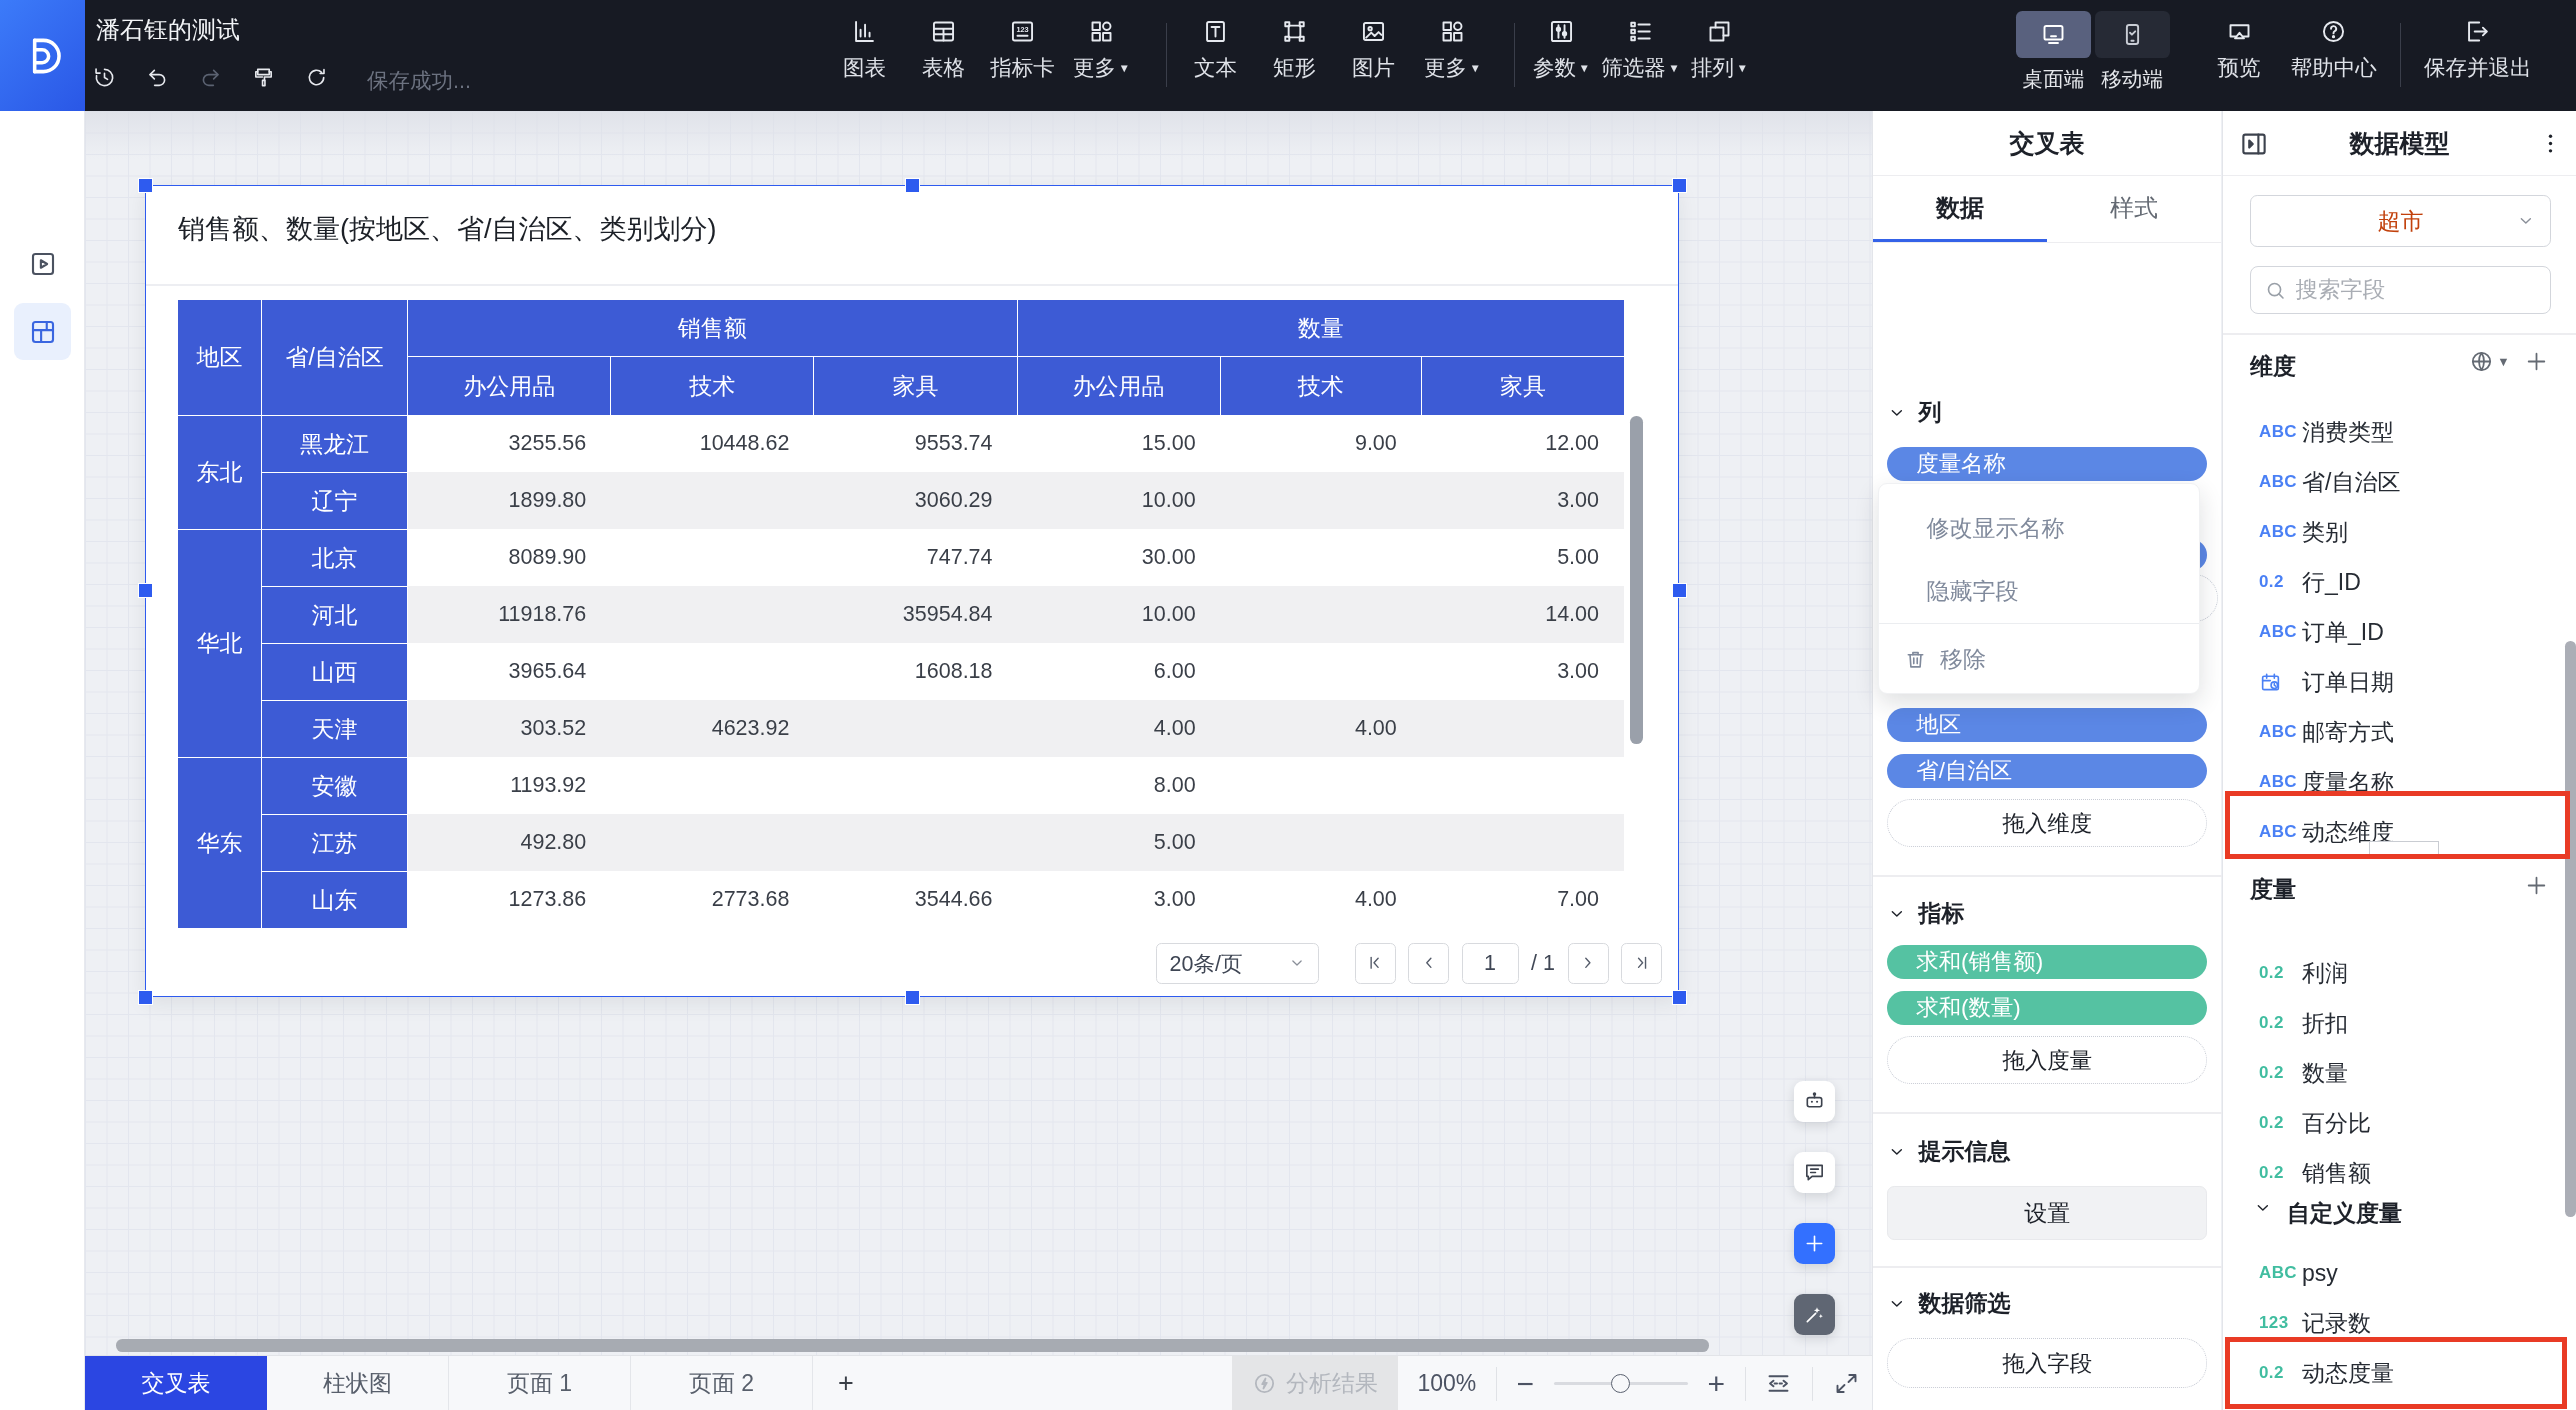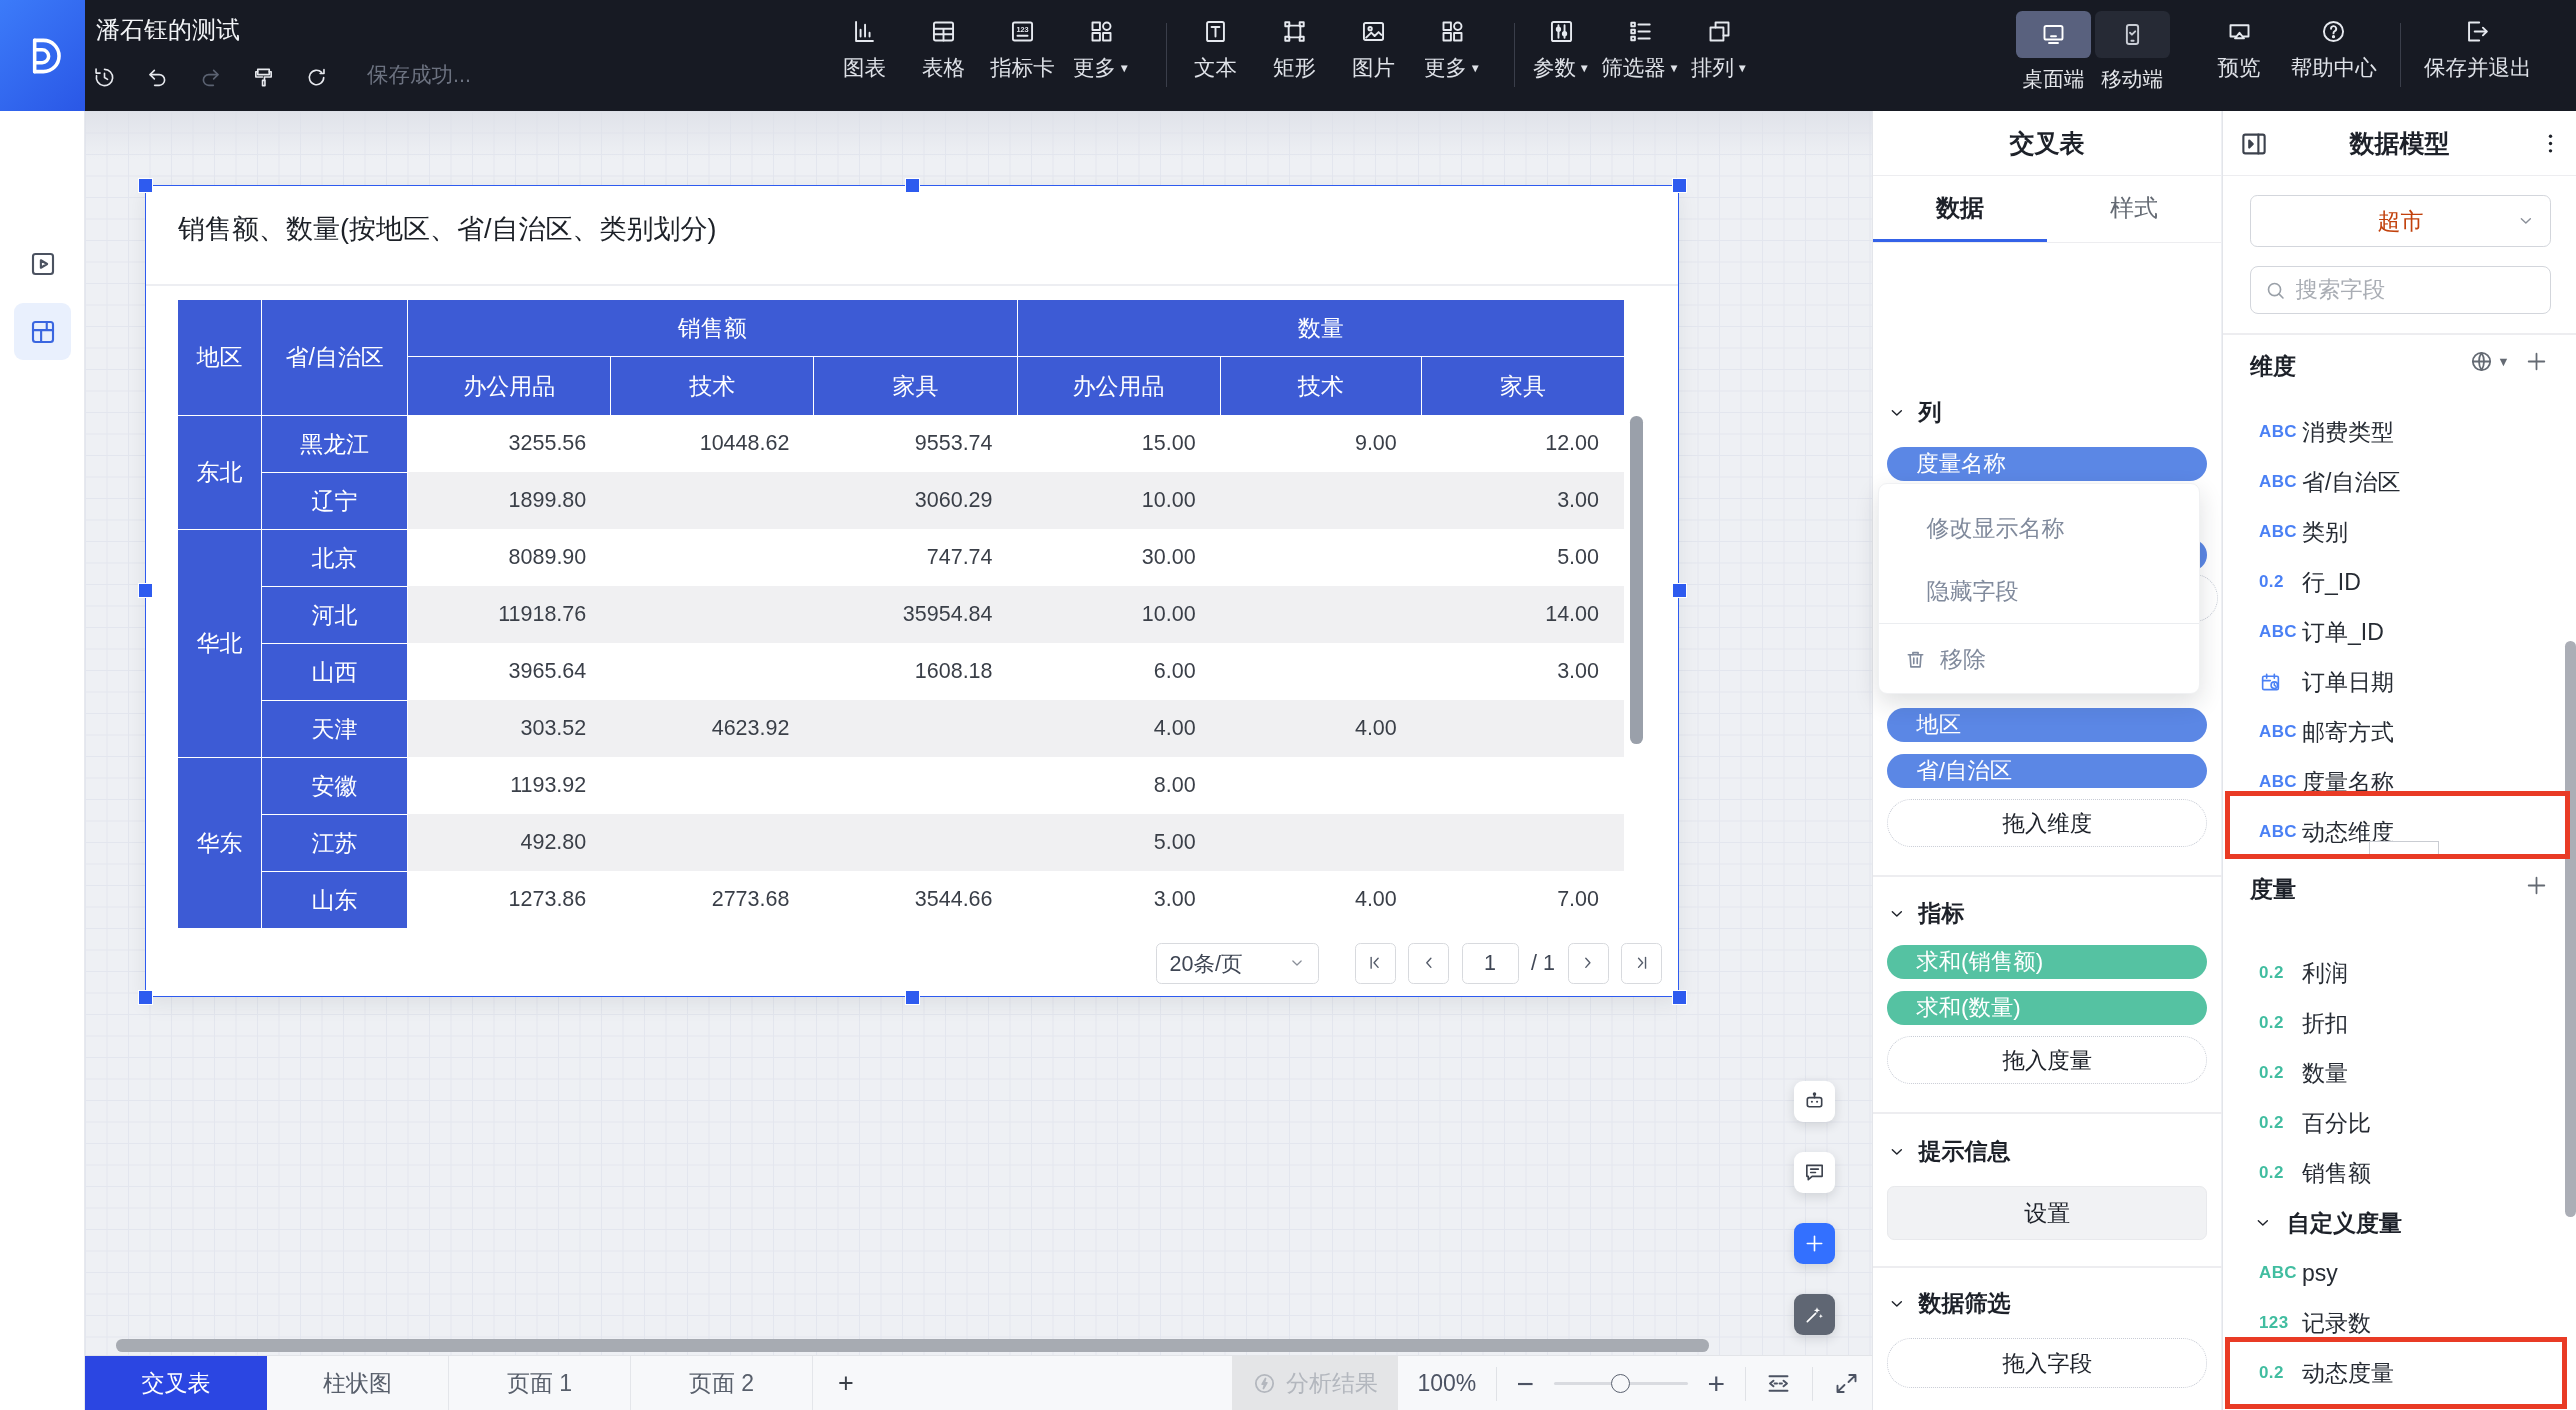--- a/index.html
+++ b/index.html
@@ -7,21 +7,21 @@
     font-family:"Liberation Sans","DejaVu Sans",sans-serif; -webkit-user-select:none; }
   .app { position:relative; width:2576px; height:1411px; }
   svg.ic { display:block; fill:none; stroke:currentColor; stroke-width:1.7; stroke-linecap:round; stroke-linejoin:round; }
   svg.ic text { stroke:none; font-family:inherit; }
 
   
   .topbar { position:absolute; left:0; top:0; width:2576px; height:111px; background:#171a23; z-index:30; }
   .logo { position:absolute; left:0; top:0; width:85px; height:111px;
     background:linear-gradient(135deg,#3c7bf9 0%,#2a57e6 100%); display:flex; align-items:center; justify-content:center; color:#fff; }
   .doc-title { position:absolute; left:96px; top:14.3px; font-size:24px; color:#f2f4f7; }
-  .quick-row { position:absolute; left:93px; top:60px; display:flex; align-items:flex-end; gap:30px; color:#e7e9ee; }
+  .quick-row { position:absolute; left:93px; top:66px; display:flex; align-items:flex-start; gap:30px; color:#e7e9ee; }
   .qbtn { width:23px; height:23px; }
   .qbtn.dim { color:#5b6271; }
   .save-status { font-size:21.5px; color:#6c7280; margin-left:9px; }
   .tb-group { position:absolute; top:0; height:111px; display:flex; }
   .tb-item { width:79px; display:flex; flex-direction:column; align-items:center; padding-top:18px; gap:8px; color:#e6e9ef; cursor:pointer; }
   .tb-item .lbl { font-size:21.5px; color:#dfe2e8; white-space:nowrap; display:flex; align-items:center; gap:2.7px; }
   .tb-item .caret { font-size:11.6px; }
   .tb-vdiv { position:absolute; top:23px; width:0.9px; height:64px; background:#3a3e4a; }
   .toggle-wrap { position:absolute; left:2016px; top:10.7px; display:flex; gap:3.6px; }
   .toggle-item { width:75px; display:flex; flex-direction:column; align-items:center; gap:7.2px; cursor:pointer; }
@@ -109,21 +109,21 @@
   .dp-search input::placeholder { color:#a9adb4; }
   .dp-div { position:absolute; left:0; top:222px; width:354px; height:1.8px; background:#ededf0; }
   .dp-sec { position:absolute; left:27px; display:flex; align-items:center; font-size:23px; font-weight:700; color:#1d2129; }
   .dp-sec-icons { position:absolute; right:27px; display:flex; align-items:center; gap:14.3px; color:#646a73; }
   .dp-list { position:absolute; left:0; width:354px; }
   .f-row { height:50px; display:flex; align-items:center; padding-left:36px; cursor:pointer; }
   .f-icon { width:43px; font-size:17px; font-weight:600; letter-spacing:0.4px; }
   .f-icon.dim { color:#4a80f5; }
   .f-icon.mea { color:#41bda0; }
   .f-name { font-size:23px; color:#262b33; }
-  .f-group { height:50px; display:flex; align-items:center; gap:14.3px; padding-left:30px; font-size:23px; font-weight:700; color:#1d2129; cursor:pointer; }
+  .f-group { height:50px; display:flex; gap:14.3px; padding-left:30px; font-size:23px; font-weight:700; color:#1d2129; cursor:pointer; }
   .red-box { position:absolute; border:5.4px solid #e93b25; z-index:6; pointer-events:none; }
   .ghost-rect { position:absolute; left:146px; top:730px; width:70px; height:14.3px; border:1.8px solid #c9ccd2; background:#fff; z-index:5; }
   .dp-scrollbar { position:absolute; left:342px; top:530px; width:10.7px; height:576px; border-radius:5.4px; background:#abaeb6; cursor:pointer; }
 
   
   .bottom-bar { position:absolute; left:85px; top:1355px; width:1787px; height:55px; background: #f7f8fa; border-top:0.9px solid #e2e4e8; z-index:15; }
   .bb-tabs { position:absolute; left:0; top:0; height:55px; display:flex; }
   .bb-tab { width:182px; height:55px; display:flex; align-items:center; justify-content:center; font-size:23px; color:#585f6b; border-right:0.9px solid #e4e6ea; cursor:pointer; background:#f7f8fa; }
   .bb-tab.on { background:#2b46e2; color:#fff; border-right:none; }
   .bb-add { position:absolute; left:736px; top:0; width:50px; height:55px; display:flex; align-items:center; justify-content:center; font-size:27px; color:#3a3f47; cursor:pointer; }

